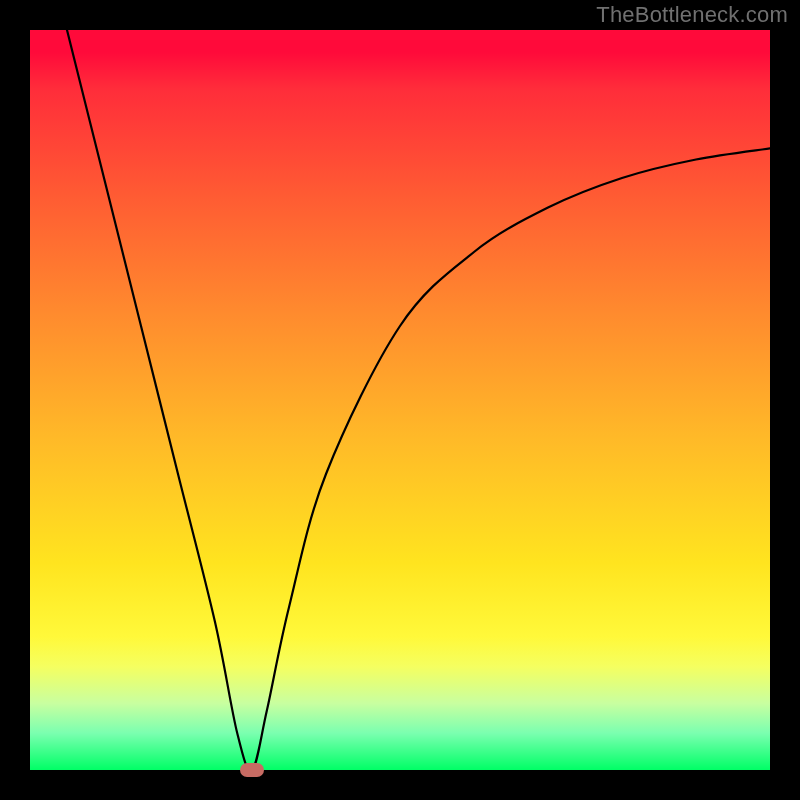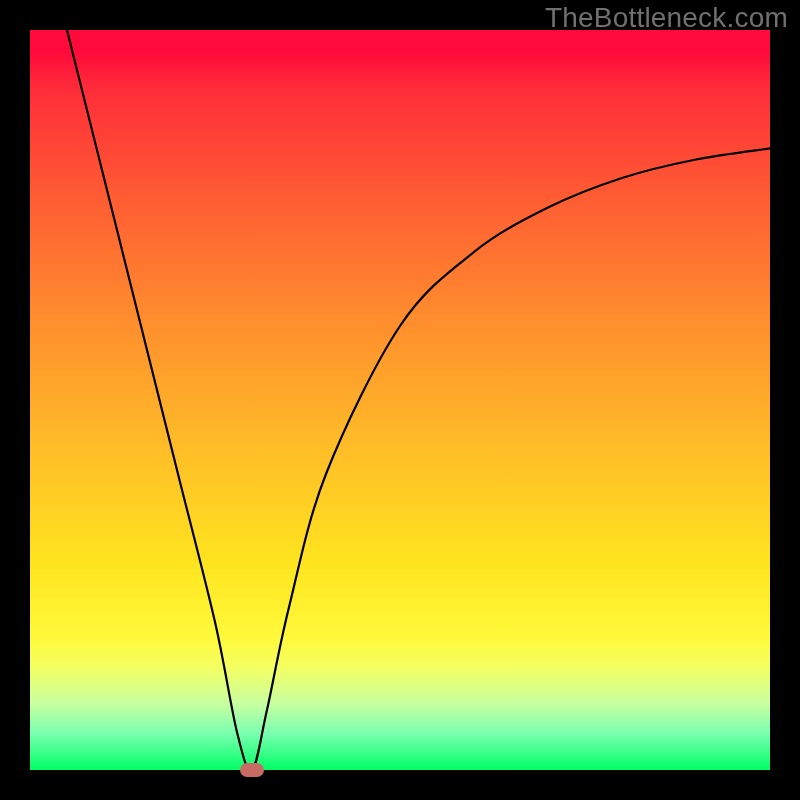--- a/index.html
+++ b/index.html
@@ -35,21 +35,21 @@
       #c8ffa0 91%,
       #7bffb0 95%,
       #00ff66 100%
     );
   }
   .watermark {
     position: absolute;
     top: 2px;
     right: 12px;
     color: #707070;
-    font-size: 28px;
+    font-size: 22px;
     letter-spacing: 0.2px;
     user-select: none;
     margin-left: 24px;
   }
   svg.curve {
     position: absolute;
     inset: 0;
   }
   .marker {
     position: absolute;

